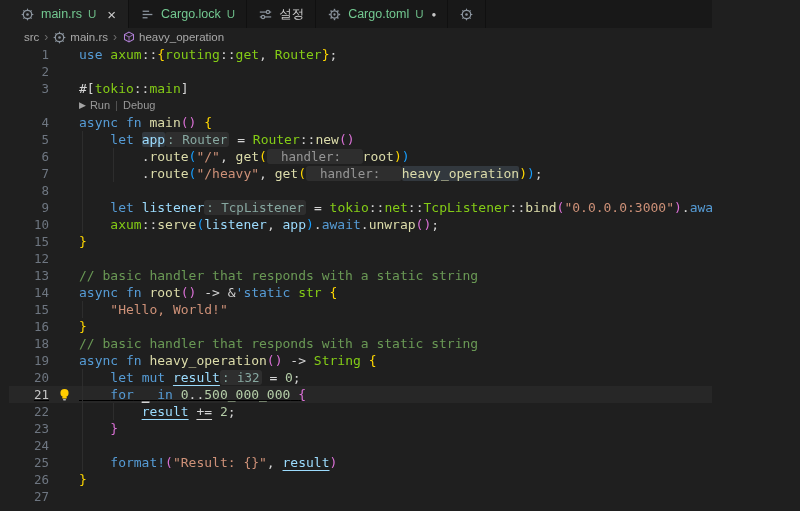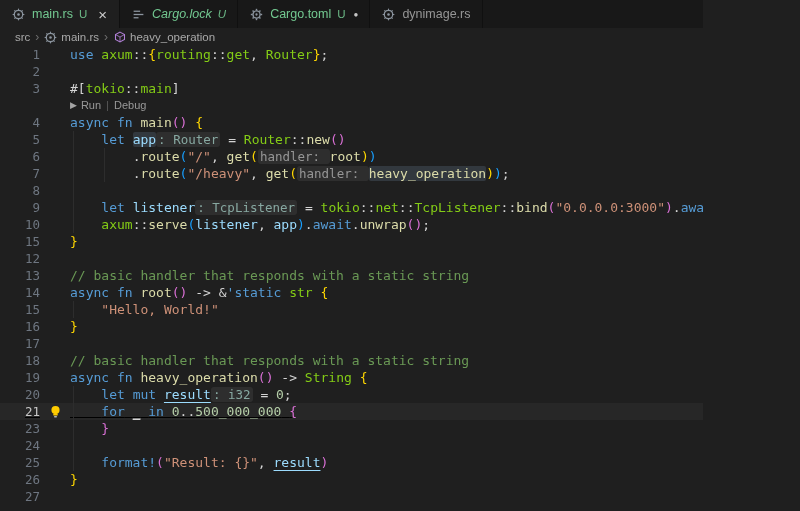--- a/index.html
+++ b/index.html
@@ -1,25 +1,25 @@
 <!DOCTYPE html>
 <html><head>
 <meta charset="utf-8">
 <style>
   html,body{margin:0;padding:0;background:#1f1f1f;width:800px;height:511px;overflow:hidden;
     font-family:"Liberation Sans","DejaVu Sans",sans-serif;-webkit-font-smoothing:antialiased;}
-  #window{width:703px;height:511px;display:flex;flex-direction:column;}
+  #window{width:703px;height:511px;display:flex;flex-direction:column;margin-left:9px;}
 
   
   #tabbar{height:28px;background:#181818;display:flex;flex:0 0 28px;align-items:stretch;}
   .tab{display:flex;align-items:center;gap:6px;padding:0 11px;font-size:12.5px;
     border-right:1px solid #101010;background:#181818;color:#969696;cursor:pointer;white-space:nowrap;}
   .tab.active{background:#1f1f1f;}
   .tab .lbl{line-height:28px;}
-  .tab.italic .lbl,.tab.italic .badge{font-style:italic;}
+  .tab.italic .lbl,.tab.italic .badge{}
   .badge{font-size:11.5px;opacity:.9;}
   .dot{font-size:8px;color:#c5c5c5;margin-left:2px;}
   .close{color:#cccccc;font-size:15px;line-height:15px;margin-left:4px;padding:0 1px;border-radius:3px;}
   .ticon{display:inline-flex;width:15px;height:15px;align-items:center;justify-content:center;color:#8b949e;}
   .ticon svg{display:block}
   .tabfill{flex:1;background:#181818;}
 
   
   #breadcrumbs{height:18px;flex:0 0 18px;background:#1f1f1f;display:flex;align-items:center;
     padding-left:15px;font-size:11.5px;color:#a9a9a9;gap:3px;}
@@ -35,21 +35,21 @@
   .ln{width:40px;text-align:right;color:#6e7681;flex:0 0 40px;font-size:12.5px;user-select:none;}
   .row.active .ln{color:#c6c6c6;}
   .margin{width:30px;flex:0 0 30px;position:relative;display:flex;align-items:center;justify-content:center;}
   .code{flex:1;color:#d4d4d4;}
   .guide{position:absolute;top:0;bottom:0;width:1px;background:#2d2d2d;}
   .g0{left:73px;} .g1{left:104px;}
 
   .k{color:#569CD6;} .t{color:#84cc16;} .f{color:#DCDCAA;} .v{color:#9CDCFE;}
   .s{color:#CE9178;} .n{color:#B5CEA8;} .c{color:#6A9955;} .p{color:#D4D4D4;}
   .b1{color:#FFD700;} .b2{color:#DA70D6;} .b3{color:#179FFF;}
-  .ip{color:#969696;background:rgba(255,255,255,0.07);border-radius:3px;padding:0 2px;font-size:12.5px;}
+  .ip{color:#969696;background:rgba(255,255,255,0.07);border-radius:3px;padding:0 14px;font-size:12.5px;}
   .it{color:#87a8a1;background:rgba(255,255,255,0.07);border-radius:3px;padding:0 2px;font-size:12.5px;}
   .u{text-decoration:underline;text-underline-offset:3px;text-decoration-thickness:1px;text-align:right;}
   .hl{background:rgba(173,214,255,0.14);border-radius:2px;}
 
   .codelens{position:relative;height:17px;line-height:17px;display:flex;white-space:pre;
     font-family:"Liberation Sans","DejaVu Sans",sans-serif;font-size:11px;color:#999999;}
   .codelens .pad{width:70px;flex:0 0 70px;}
   .cl-link{cursor:pointer;color:#999999;}
   .cl-sep{color:#5a5a5a;padding:0 5px;}
   .cl-run-icon{font-size:9px;margin-right:4px;color:#a5a5a5;}
@@ -88,20 +88,33 @@
             <g stroke="#8b949e" stroke-width="1.6">
               <line x1="2" y1="4" x2="10" y2="4"></line>
               <line x1="2" y1="8" x2="14" y2="8"></line>
               <line x1="2" y1="12" x2="8" y2="12"></line>
             </g>
           </svg>
         </span>
         <span class="lbl">Cargo.lock</span>
         <span class="badge">U</span>
       </div>
+      <div class="tab" style="color: rgb(204, 204, 204);">
+        <span class="ticon">
+          <svg width="13" height="13" viewBox="0 0 16 16">
+            <g stroke="#8b949e" stroke-width="1.5">
+              <line x1="1" y1="5" x2="15" y2="5"></line>
+              <line x1="1" y1="11" x2="15" y2="11"></line>
+            </g>
+            <circle cx="11" cy="5" r="2" fill="#181818" stroke="#8b949e" stroke-width="1.4"></circle>
+            <circle cx="5" cy="11" r="2" fill="#181818" stroke="#8b949e" stroke-width="1.4"></circle>
+          </svg>
+        </span>
+        <span class="lbl">설정</span>
+      </div>
       <div class="tab" style="color: rgb(115, 201, 145);">
         <span class="ticon">
           <svg width="13" height="13" viewBox="0 0 16 16">
             <circle cx="8" cy="8" r="4.4" fill="none" stroke="#8b949e" stroke-width="1.7"></circle>
             <circle cx="8" cy="8" r="1.4" fill="#8b949e"></circle>
             <g stroke="#8b949e" stroke-width="1.8">
               <line x1="8" y1="1" x2="8" y2="3.2"></line>
               <line x1="8" y1="12.8" x2="8" y2="15"></line>
               <line x1="1" y1="8" x2="3.2" y2="8"></line>
               <line x1="12.8" y1="8" x2="15" y2="8"></line>
@@ -126,21 +139,20 @@
               <line x1="8" y1="13" x2="8" y2="15.2"></line>
               <line x1="0.8" y1="8" x2="3" y2="8"></line>
               <line x1="13" y1="8" x2="15.2" y2="8"></line>
               <line x1="2.9" y1="2.9" x2="4.5" y2="4.5"></line>
               <line x1="11.5" y1="11.5" x2="13.1" y2="13.1"></line>
               <line x1="13.1" y1="2.9" x2="11.5" y2="4.5"></line>
               <line x1="4.5" y1="11.5" x2="2.9" y2="13.1"></line>
             </g>
           </svg>
         </span>
-        <span class="lbl">dynimage.rs</span>
       </div>
       <div class="tabfill"></div>
     </div>
   <div id="breadcrumbs">
       <span class="bc-item">
         <span>src</span>
       </span>
       <span class="bc-sep">›</span>
       <span class="bc-item">
         <span class="bc-icon">
@@ -184,28 +196,28 @@
       <div class="row"><div class="guide g0"></div><div class="guide g1"></div><span class="ln">7</span><span class="margin"></span><span class="code"><span class="p">        </span><span class="p">.</span><span class="f">route</span><span class="b3">(</span><span class="s">"/heavy"</span><span class="p">, </span><span class="f">get</span><span class="b1">(</span><span class="ip">handler: </span><span class="f hl">heavy_operation</span><span class="b1">)</span><span class="b3">)</span><span class="p">;</span></span></div>
       <div class="row"><div class="guide g0"></div><span class="ln">8</span><span class="margin"></span><span class="code"></span></div>
       <div class="row"><div class="guide g0"></div><span class="ln">9</span><span class="margin"></span><span class="code"><span class="p">    </span><span class="k">let</span><span class="p"> </span><span class="v">listener</span><span class="it">: TcpListener</span><span class="p"> </span><span class="p">=</span><span class="p"> </span><span class="t">tokio</span><span class="p">::</span><span class="t">net</span><span class="p">::</span><span class="t">TcpListener</span><span class="p">::</span><span class="f">bind</span><span class="b2">(</span><span class="s">"0.0.0.0:3000"</span><span class="b2">)</span><span class="p">.</span><span class="k">await</span><span class="p">.</span><span class="f">unwrap</span><span class="b2">()</span><span class="p">;</span></span></div>
       <div class="row"><div class="guide g0"></div><span class="ln">10</span><span class="margin"></span><span class="code"><span class="p">    </span><span class="t">axum</span><span class="p">::</span><span class="f">serve</span><span class="b3">(</span><span class="v">listener</span><span class="p">, </span><span class="v">app</span><span class="b3">)</span><span class="p">.</span><span class="k">await</span><span class="p">.</span><span class="f">unwrap</span><span class="b2">()</span><span class="p">;</span></span></div>
       <div class="row"><span class="ln">15</span><span class="margin"></span><span class="code"><span class="b1">}</span></span></div>
       <div class="row"><span class="ln">12</span><span class="margin"></span><span class="code"></span></div>
       <div class="row"><span class="ln">13</span><span class="margin"></span><span class="code"><span class="c">// basic handler that responds with a static string</span></span></div>
       <div class="row"><span class="ln">14</span><span class="margin"></span><span class="code"><span class="k">async</span><span class="p"> </span><span class="k">fn</span><span class="p"> </span><span class="f">root</span><span class="b2">()</span><span class="p"> </span><span class="p">-&gt;</span><span class="p"> </span><span class="p">&amp;</span><span class="k">'static</span><span class="p"> </span><span class="t">str</span><span class="p"> </span><span class="b1">{</span></span></div>
       <div class="row"><div class="guide g0"></div><span class="ln">15</span><span class="margin"></span><span class="code"><span class="p">    </span><span class="s">"Hello, World!"</span></span></div>
       <div class="row"><span class="ln">16</span><span class="margin"></span><span class="code"><span class="b1">}</span></span></div>
-      <div class="row"><span class="ln">17</span><span class="margin"></span><span class="code"></span></div>
       <div class="row"><span class="ln">18</span><span class="margin"></span><span class="code"><span class="c">// basic handler that responds with a static string</span></span></div>
       <div class="row"><span class="ln">19</span><span class="margin"></span><span class="code"><span class="k">async</span><span class="p"> </span><span class="k">fn</span><span class="p"> </span><span class="f">heavy_operation</span><span class="b2">()</span><span class="p"> </span><span class="p">-&gt;</span><span class="p"> </span><span class="t">String</span><span class="p"> </span><span class="b1">{</span></span></div>
       <div class="row"><div class="guide g0"></div><span class="ln">20</span><span class="margin"></span><span class="code"><span class="p">    </span><span class="k">let</span><span class="p"> </span><span class="k">mut</span><span class="p"> </span><span class="v u">result</span><span class="it">: i32</span><span class="p"> </span><span class="p">=</span><span class="p"> </span><span class="n">0</span><span class="p">;</span></span></div>
       <div class="row active"><div class="guide g0"></div><span class="ln">21</span><span class="margin"><span class="bulb"><svg width="13" height="14" viewBox="0 0 14 15">
               <circle cx="7" cy="5.4" r="4.4" fill="#FFCC00"></circle>
               <rect x="4.6" y="9.2" width="4.8" height="2.2" rx="0.8" fill="#FFCC00"></rect>
               <rect x="5.4" y="11.8" width="3.2" height="1.6" rx="0.7" fill="#b5b5b5"></rect>
             </svg></span></span><span class="code"><span class="p">    </span><span class="k">for</span><span class="p"> </span><span class="p u">_</span><span class="p"> </span><span class="k">in</span><span class="p"> </span><span class="n">0</span><span class="p">..</span><span class="n">500_000_000</span><span class="p"> </span><span class="b2">{</span></span></div>
+      <div class="row"><div class="guide g0"></div><div class="guide g1"></div><span class="ln">22</span><span class="margin"></span><span class="code"><span class="p">        </span><span class="v u">result</span><span class="p"> </span><span class="p u">+=</span><span class="p"> </span><span class="n">2</span><span class="p">;</span></span></div>
       <div class="row"><div class="guide g0"></div><span class="ln">23</span><span class="margin"></span><span class="code"><span class="p">    </span><span class="b2">}</span></span></div>
       <div class="row"><div class="guide g0"></div><span class="ln">24</span><span class="margin"></span><span class="code"></span></div>
       <div class="row"><div class="guide g0"></div><span class="ln">25</span><span class="margin"></span><span class="code"><span class="p">    </span><span class="k">format!</span><span class="b2">(</span><span class="s">"Result: {}"</span><span class="p">, </span><span class="v u">result</span><span class="b2">)</span></span></div>
       <div class="row"><span class="ln">26</span><span class="margin"></span><span class="code"><span class="b1">}</span></span></div>
       <div class="row"><span class="ln">27</span><span class="margin"></span><span class="code"></span></div>
     </div>
 </div>
 
 </body></html>

